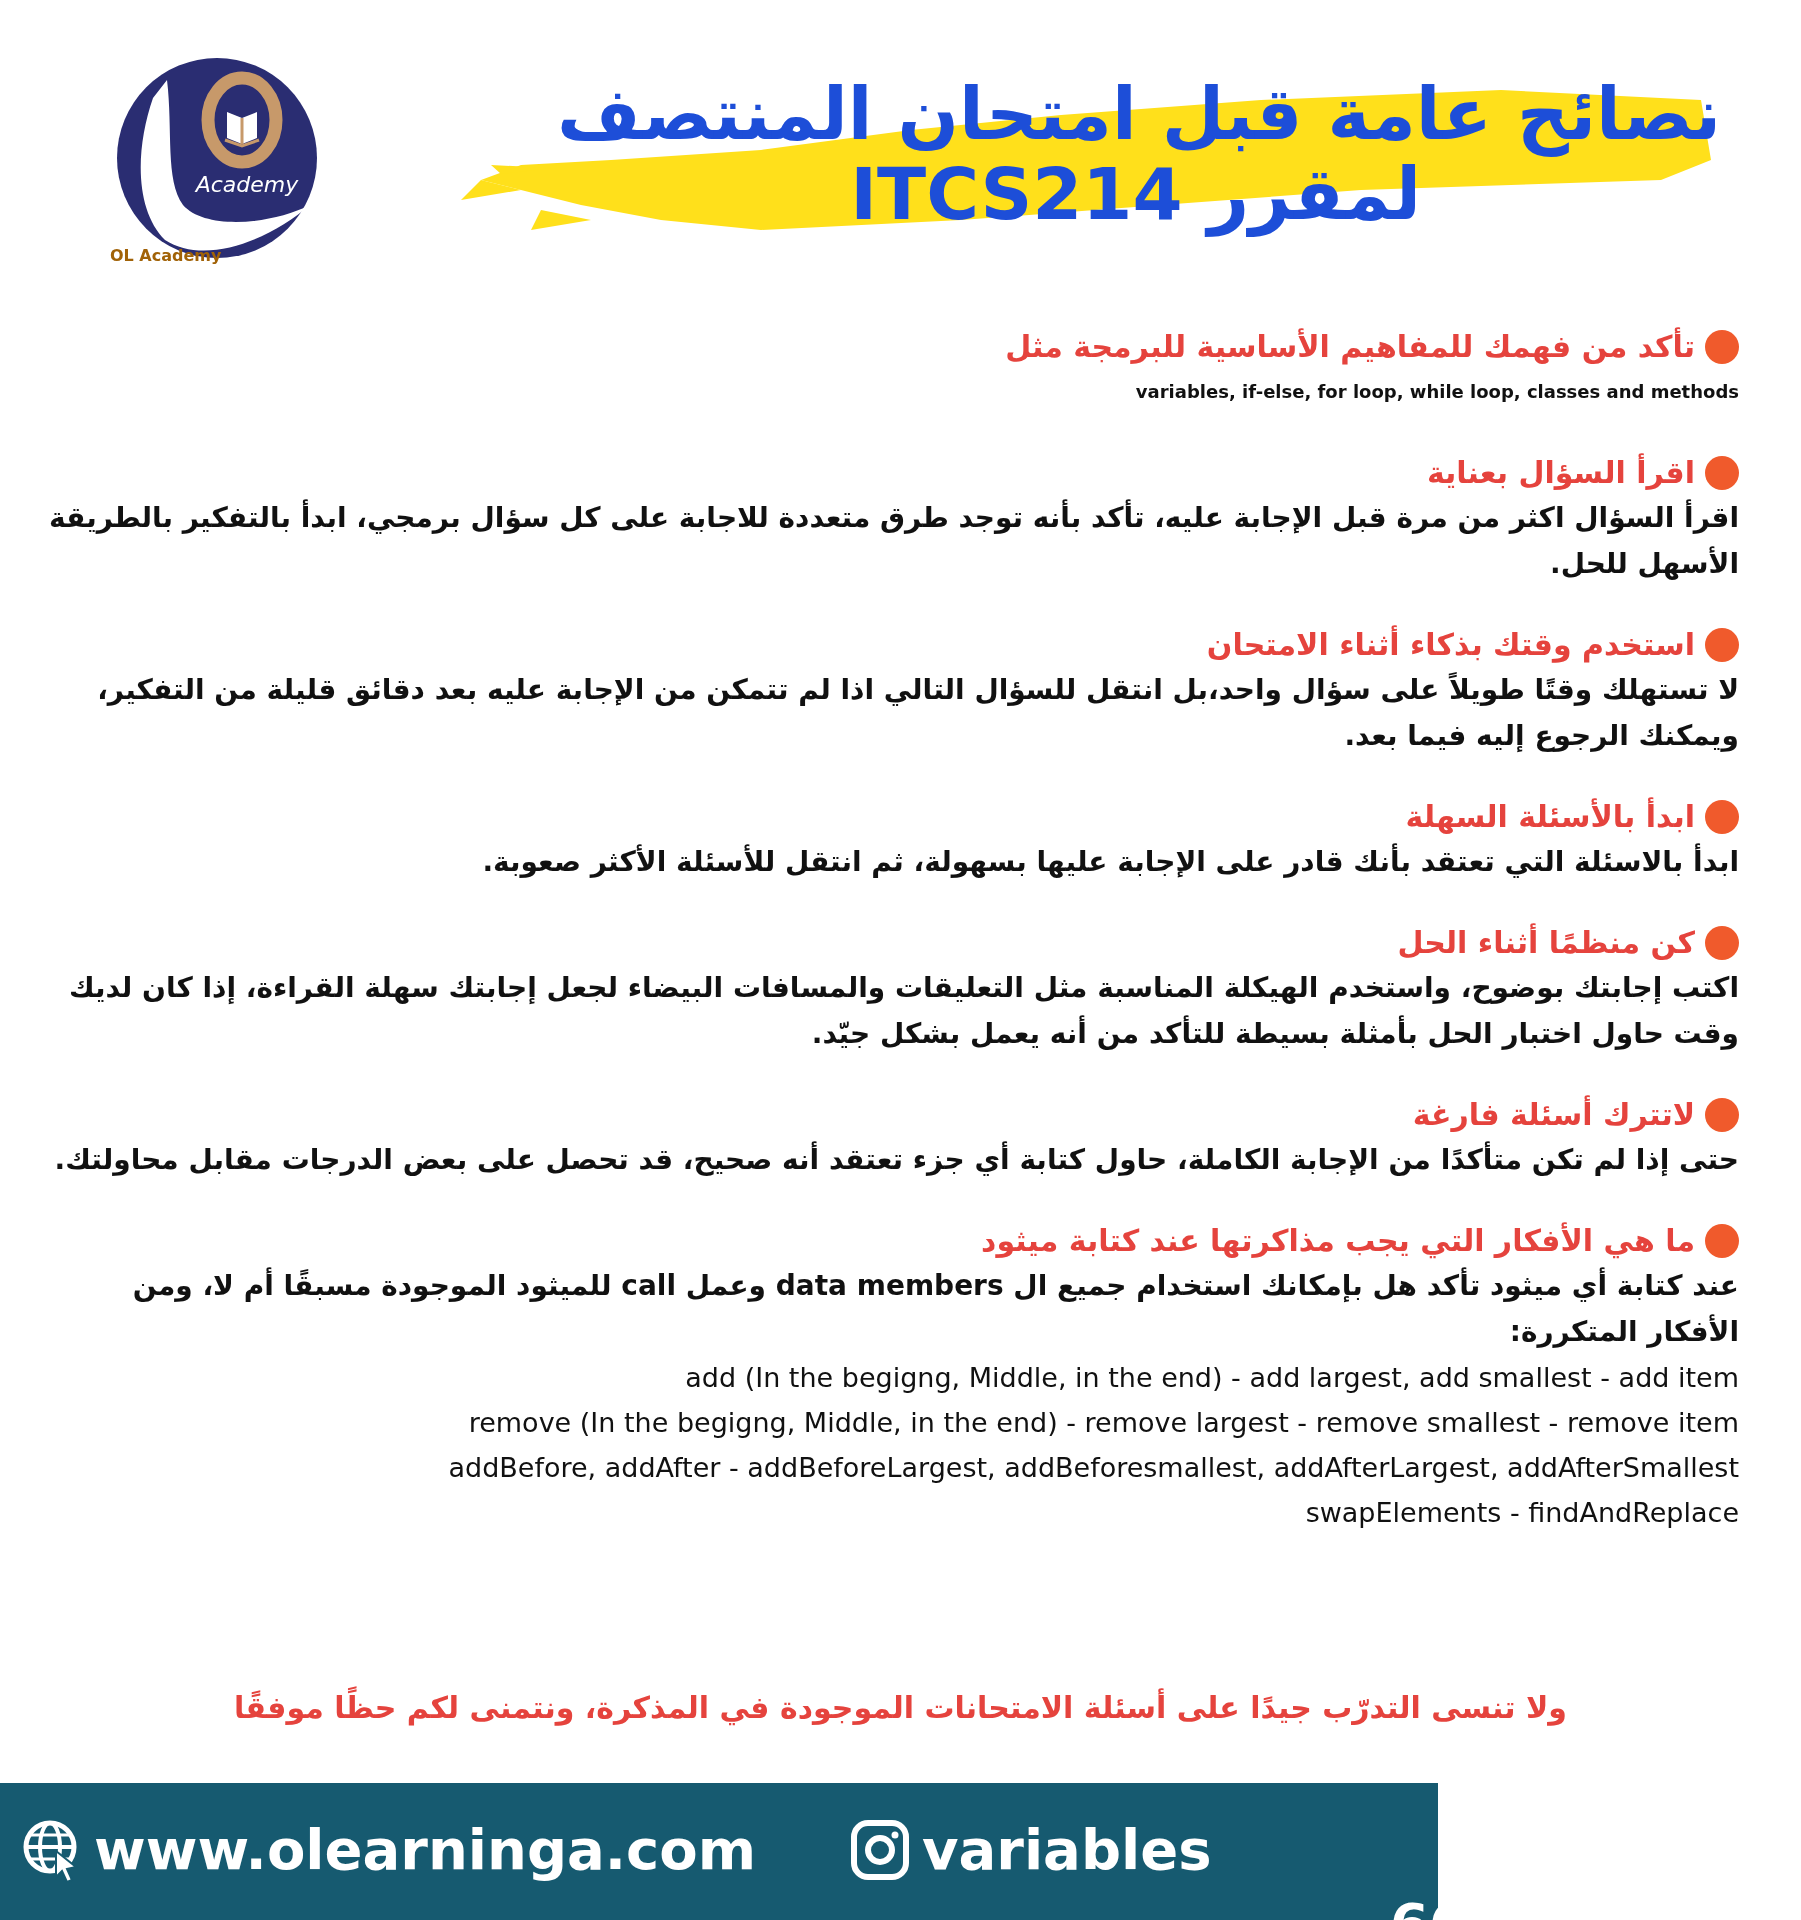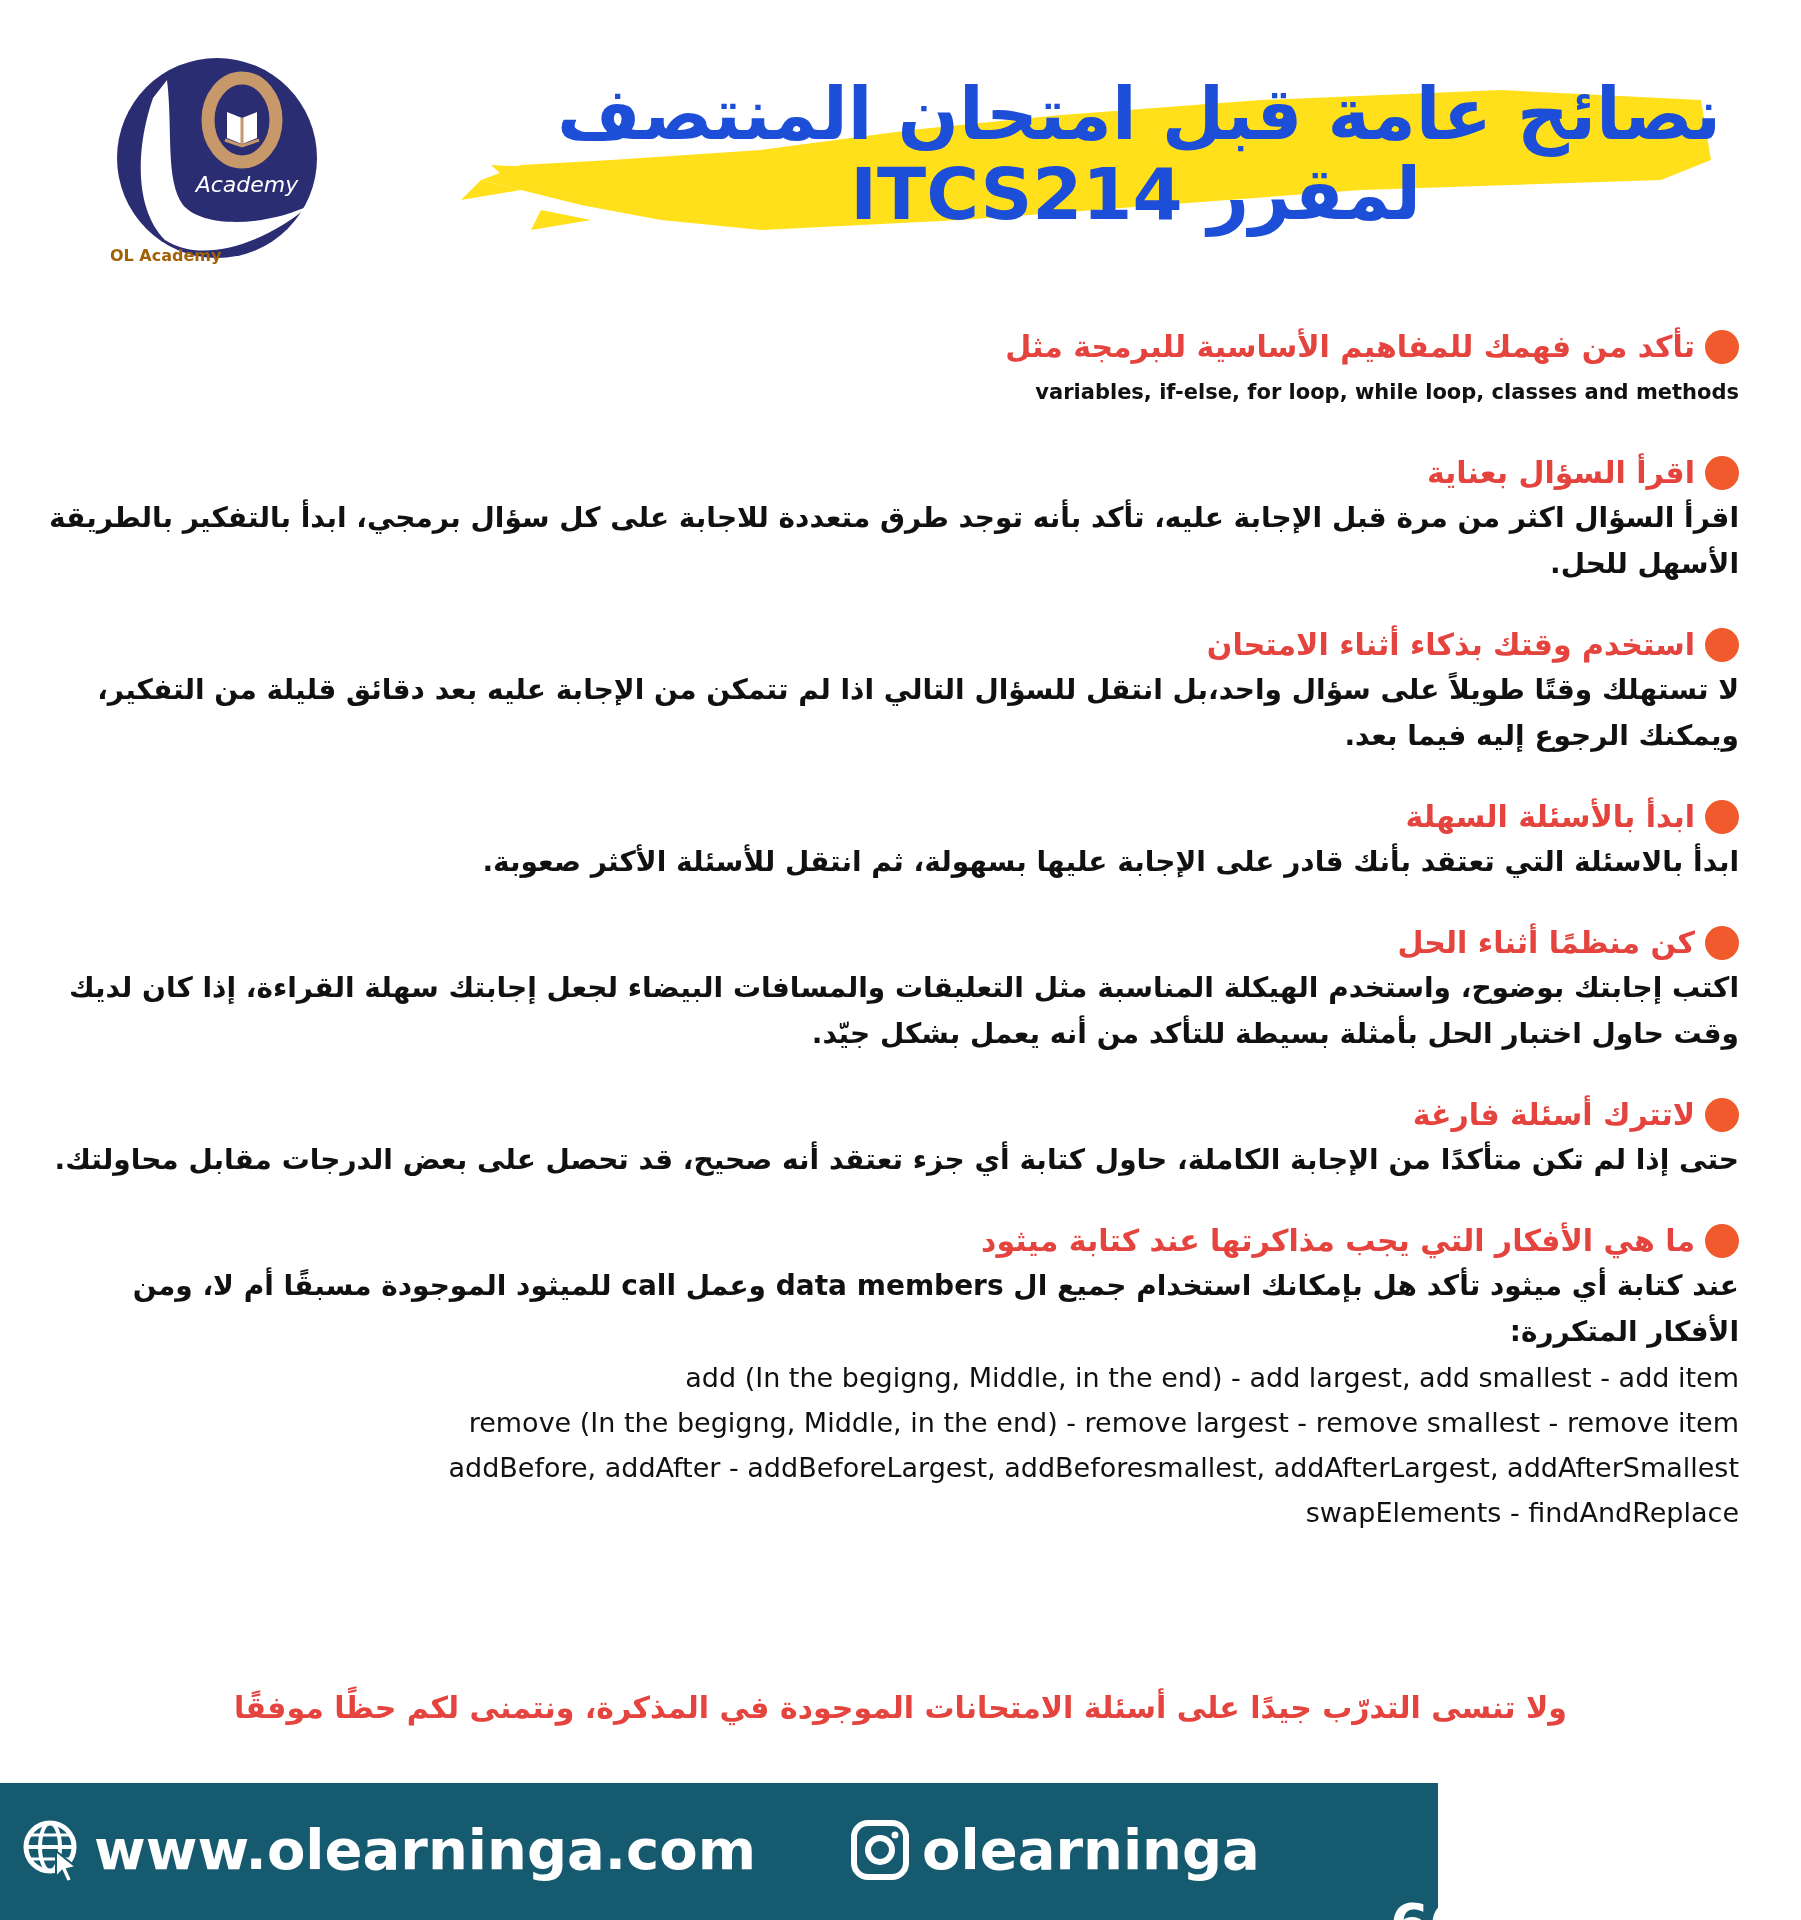--- a/index.html
+++ b/index.html
@@ -15,21 +15,21 @@
   .title { position: absolute; right: 0; top: 4px; width: 100%; direction: rtl;
     font-family: "DejaVu Sans", sans-serif; font-weight: bold; font-size: 72px; line-height: 80px; color: #1d4ed8; }
   .title .l2 { display: block; padding-right: 300px; }
 
   .content { position: absolute; right: 62px; top: 325px; width: 1700px; direction: rtl; text-align: right; }
   .tip { margin-bottom: 36px; }
   .tip-head { display: flex; flex-direction: row; align-items: center; gap: 10px; }
   .bullet { width: 34px; height: 34px; border-radius: 50%; background: #f05a2c; flex: none; }
   .tip-title { font-family: "DejaVu Sans", sans-serif; font-weight: bold; font-size: 30px; color: #e5433d; line-height: 44px; }
   .tip-body { font-family: "DejaVu Sans", sans-serif; font-size: 28px; line-height: 46px; color: #111; font-weight: 600; }
-  .tip-body.ltr { direction: ltr; text-align: right; font-weight: bold; font-size: 21px; }
+  .tip-body.ltr { direction: ltr; text-align: right; font-weight: bold; font-size: 18px; }
   .ideas { direction: ltr; text-align: right; font-family: "DejaVu Sans", sans-serif; font-size: 27px; line-height: 45px; color: #111; }
   .closing { position: absolute; left: 0; right: 0; top: 1690px; text-align: center; direction: rtl;
     font-family: "DejaVu Sans", sans-serif; font-weight: bold; font-size: 30px; color: #e5433d; }
 
   .footer { position: absolute; left: 0; top: 1783px; width: 1438px; height: 137px; background: #165a70; }
   .f-item { position: absolute; top: 32px; display: flex; align-items: center; gap: 12px; color: #fff;
     font-family: "DejaVu Sans", sans-serif; font-weight: bold; font-size: 56px; line-height: 70px; }
   .f-web { left: 22px; }
   .f-ig { left: 850px; }
   .f-wa { left: 1390px; flex-direction: column; }
@@ -132,21 +132,21 @@
       <path d="M34 34 L54 50 L45 52 L50 63 L45 65 L40 54 L34 60 Z" fill="#fff" stroke="#165a70" stroke-width="2"></path>
     </svg>
     <span>www.olearninga.com</span>
   </div>
   <div class="f-item f-ig">
     <svg width="60" height="62" viewBox="0 0 60 62">
       <rect x="4" y="4" width="52" height="54" rx="14" fill="none" stroke="#fff" stroke-width="6"></rect>
       <circle cx="30" cy="31" r="12" fill="none" stroke="#fff" stroke-width="6"></circle>
       <circle cx="45" cy="16" r="3.5" fill="#fff"></circle>
     </svg>
-    <span>olearninga</span>
+    <span>variables</span>
   </div>
   <div class="f-item f-wa">
     <svg width="62" height="62" viewBox="0 0 62 62">
       <path d="M31 5 A 25 25 0 1 1 17 52 L 5 57 L 10 45 A 25 25 0 0 1 31 5 Z" fill="none" stroke="#fff" stroke-width="5"></path>
       <path d="M22 20 C 20 26, 26 38, 38 42 L 42 37 L 36 33 L 33 36 C 29 34, 26 31, 25 27 L 28 24 L 25 18 Z" fill="#fff"></path>
     </svg>
     <span>66939059</span>
   </div>
 </div>
 

